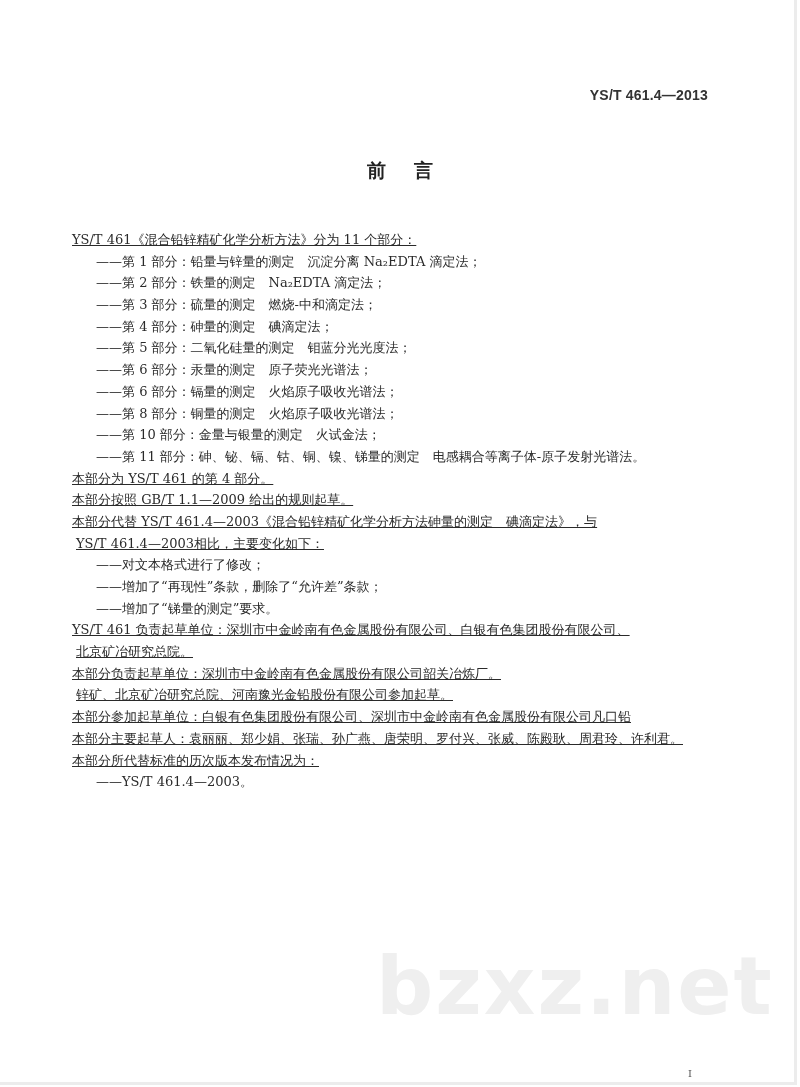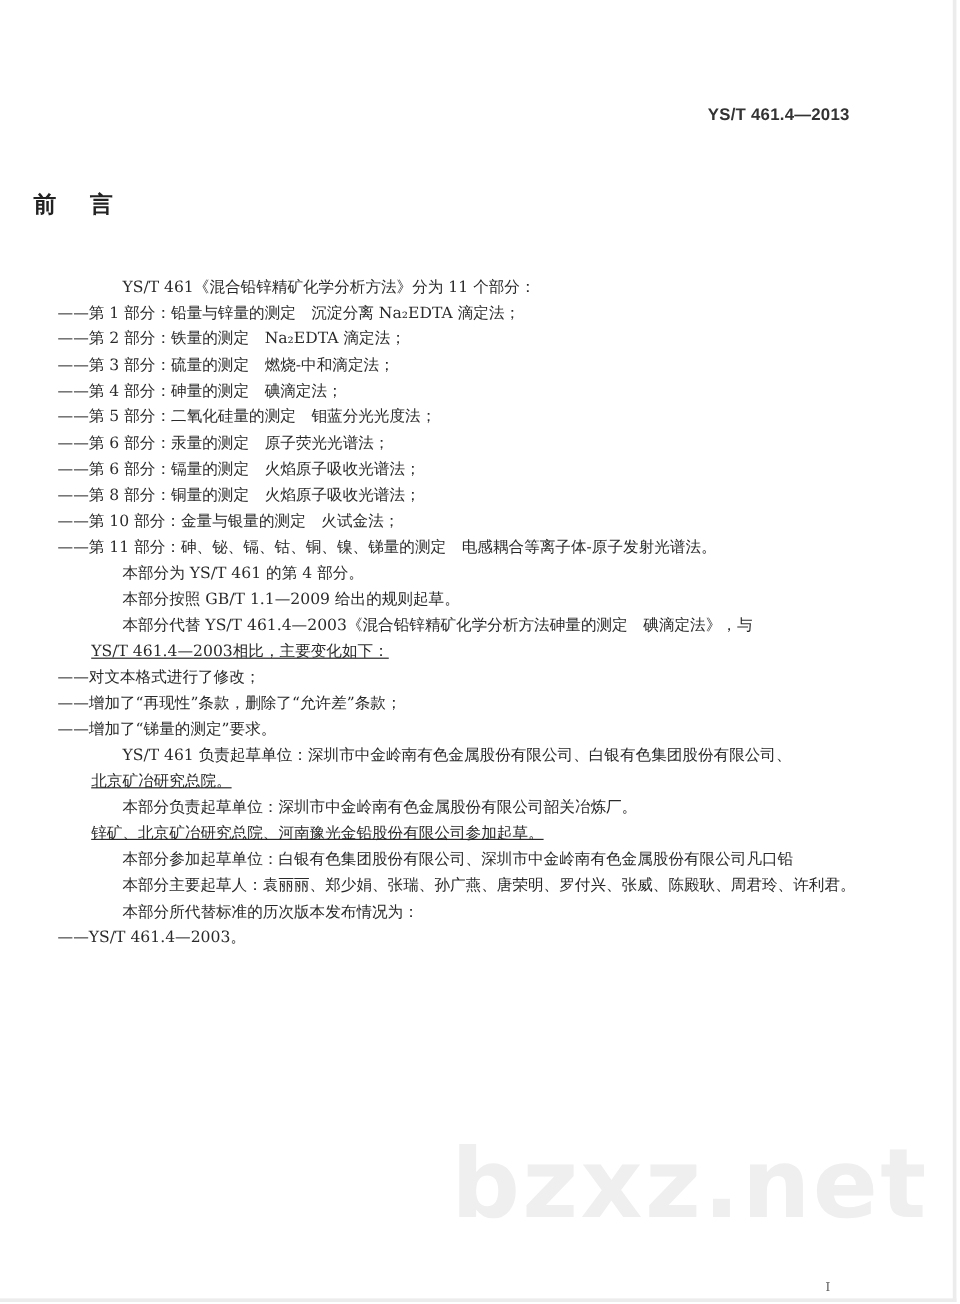--- a/index.html
+++ b/index.html
@@ -33,41 +33,42 @@
       font-weight: bold;
       font-size: 14px;
       color: #333;
       letter-spacing: 0.2px;
     }
     .title {
       position: absolute;
       top: 158px;
       left: 0;
       width: 800px;
+      text-align: center;
       font-family: "DejaVu Sans", "Liberation Sans", sans-serif;
       font-weight: bold;
       font-size: 19px;
       color: #222;
       letter-spacing: 28px;
       text-indent: 28px;
     }
     .body-text {
       position: absolute;
       top: 229px;
       left: 0;
       width: 800px;
       font-size: 13px;
       line-height: 21.7px;
     }
     .line {
       white-space: nowrap;
       height: 21.7px;
     }
-    .indent { padding-left: 102px; }
-    .dash   { padding-left: 48px; }
+    .indent { padding-left: 72px; text-decoration: underline; }
+    .dash   { padding-left: 48px; margin-left: 48px; }
     .flush  { padding-left: 76px; text-decoration: underline; }
     .watermark {
       position: absolute;
       left: 376px;
       top: 940px;
       font-family: "DejaVu Sans", "Liberation Sans", sans-serif;
       font-weight: bold;
       font-size: 80px;
       color: #efefef;
       letter-spacing: 2px;

